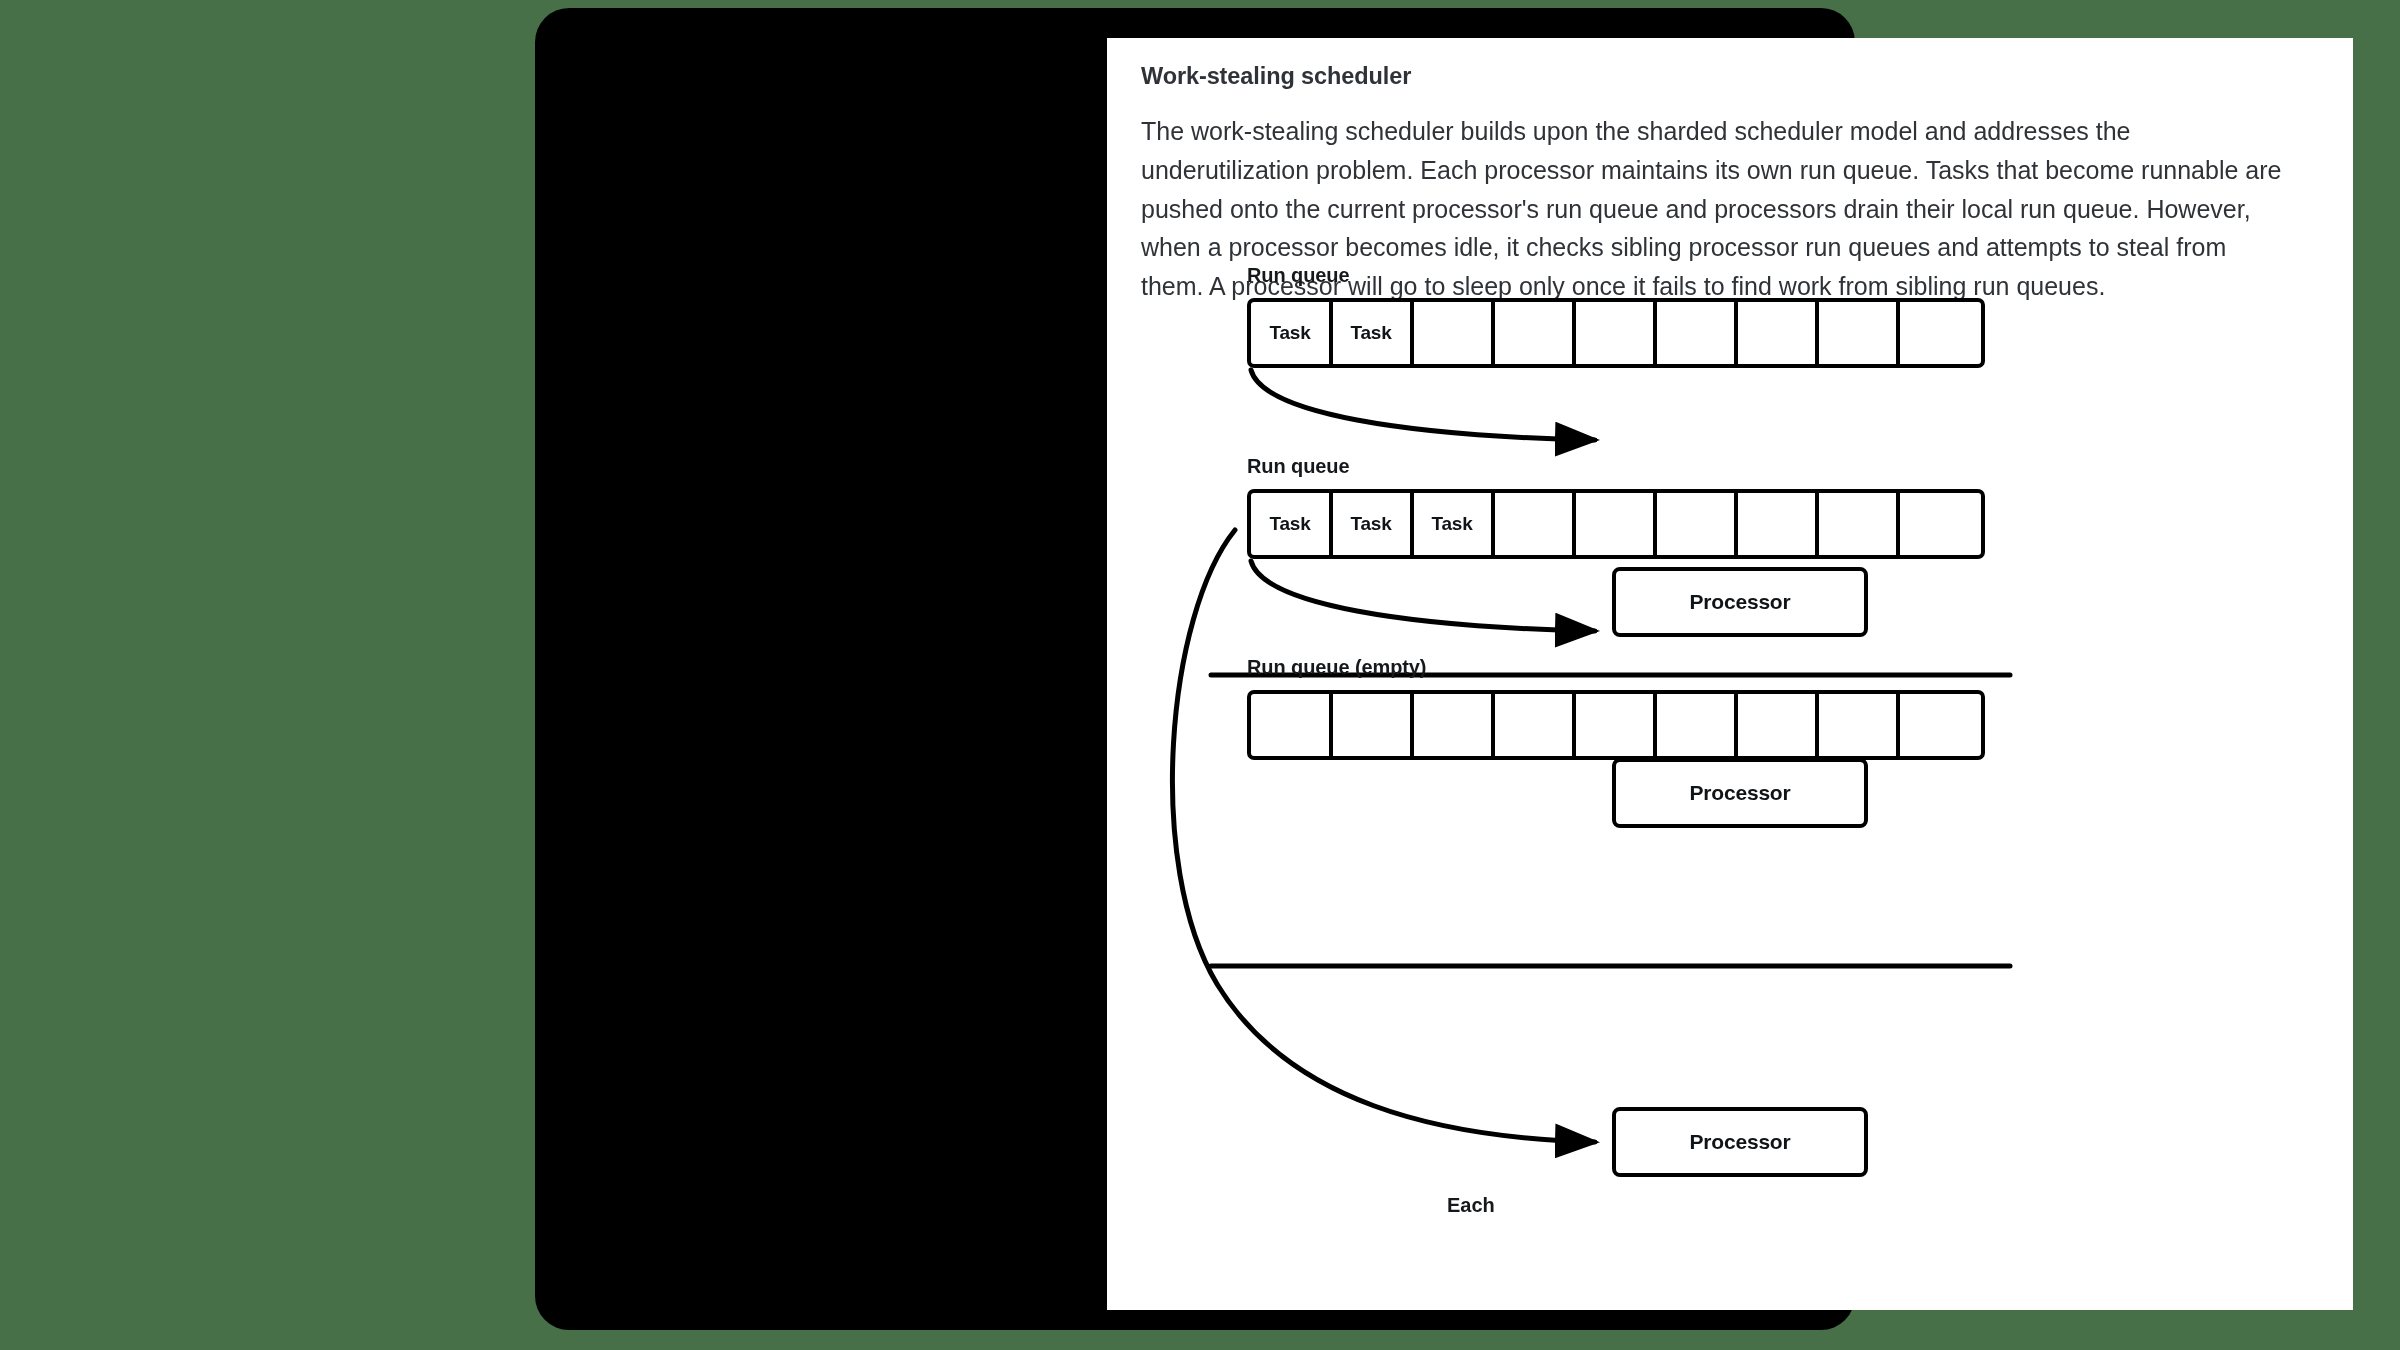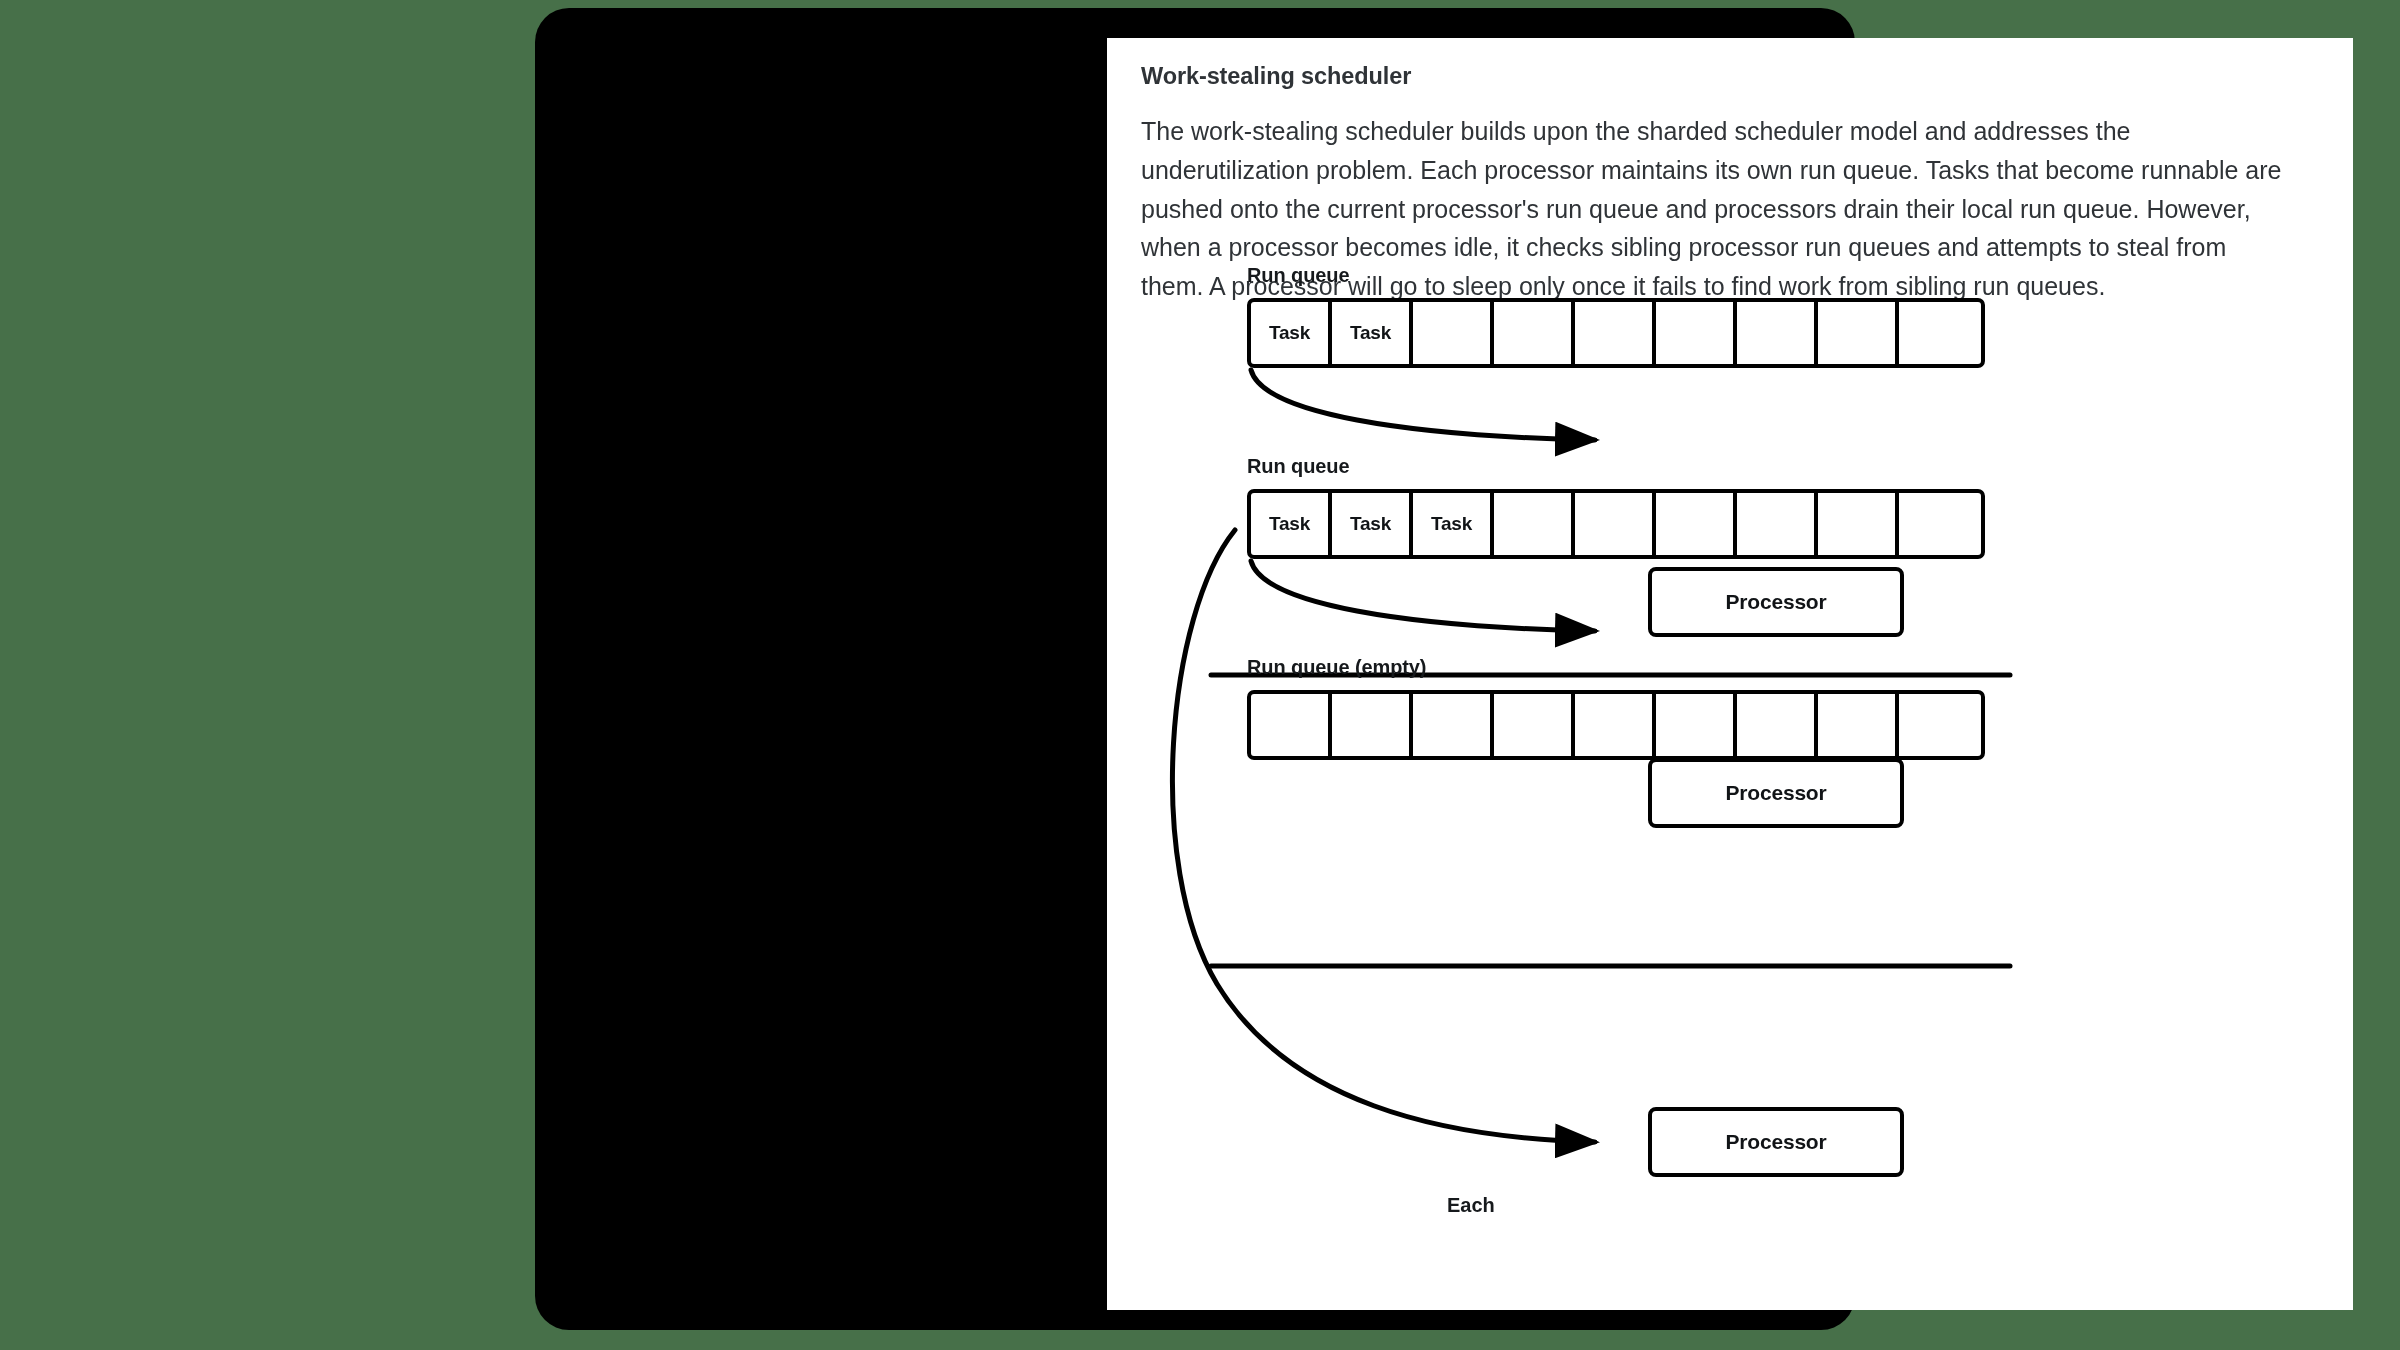--- a/index.html
+++ b/index.html
@@ -93,20 +93,21 @@
     white-space: nowrap;
     letter-spacing: -0.1px;
   }
   .queue {
     position: absolute;
     display: flex;
     border: 4px solid #000;
     border-radius: 7px;
     box-sizing: border-box;
     background: #fff;
+    justify-content: center;
   }
   .queue .cell {
     box-sizing: border-box;
     border-right: 4px solid #000;
     display: flex;
     align-items: center;
     justify-content: center;
     font-size: 19px;
     font-weight: bold;
     color: #111417;
@@ -121,21 +122,20 @@
     border-radius: 8px;
     box-sizing: border-box;
     background: #fff;
     display: flex;
     align-items: center;
     justify-content: center;
     font-size: 21px;
     font-weight: bold;
     color: #111417;
     letter-spacing: -0.2px;
-    margin-left: 36px;
   }
   .steal-label {
     position: absolute;
     font-size: 20px;
     font-weight: bold;
     color: #16191c;
     white-space: nowrap;
   }
 </style>
 </head>

